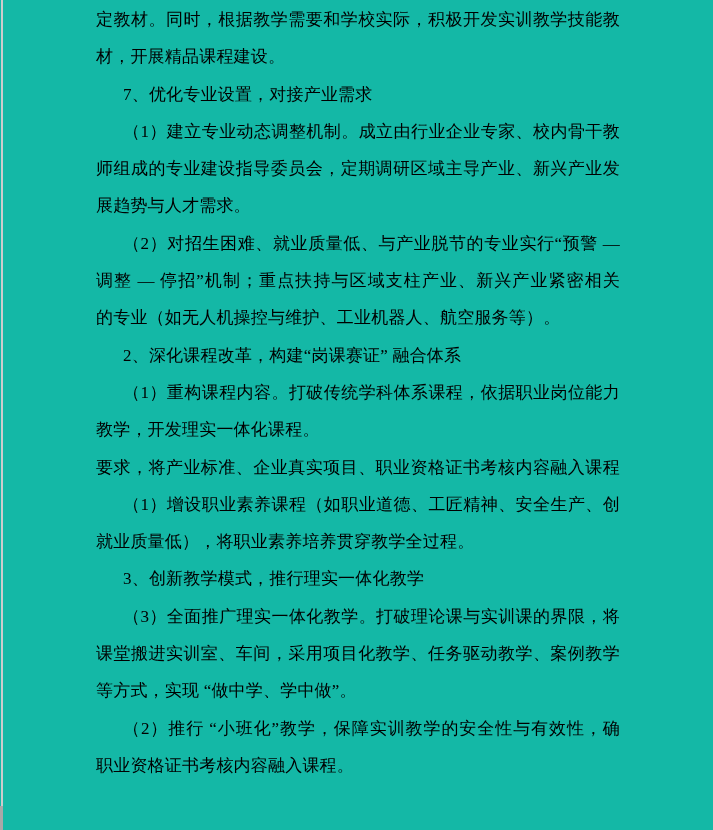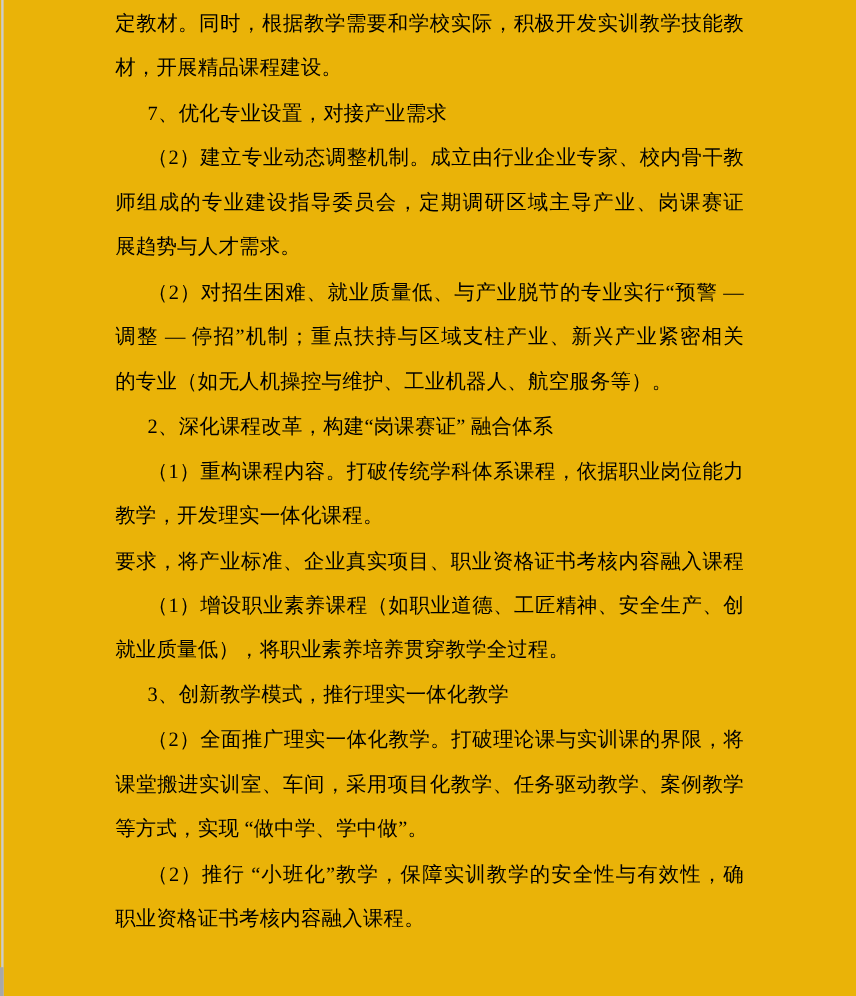--- a/index.html
+++ b/index.html
@@ -48,39 +48,39 @@
     text-align-last: justify;
     text-justify: inter-character;
   }
   .line.indent {
     padding-left: 27px;
   }
 </style>
 </head>
 <body style="background: rgb(255, 255, 255);">
 
-<div class="page" style="background: #eab308;">
+<div class="page" style="background: #14b8a6;">
   <div class="left-edge" style="background: rgb(204, 204, 204);"></div>
   <div class="left-edge-bottom" style="background: rgb(168, 168, 168);"></div>
   <div class="text-block" style="color: rgb(0, 0, 0);">
       <div class="line justify">定教材。同时，根据教学需要和学校实际，积极开发实训教学技能教</div>
       <div class="line">材，开展精品课程建设。</div>
       <div class="line indent">7、优化专业设置，对接产业需求</div>
-      <div class="line indent justify">（2）建立专业动态调整机制。成立由行业企业专家、校内骨干教</div>
-      <div class="line justify">师组成的专业建设指导委员会，定期调研区域主导产业、岗课赛证</div>
+      <div class="line indent justify">（1）建立专业动态调整机制。成立由行业企业专家、校内骨干教</div>
+      <div class="line justify">师组成的专业建设指导委员会，定期调研区域主导产业、新兴产业发</div>
       <div class="line">展趋势与人才需求。</div>
       <div class="line indent justify">（2）对招生困难、就业质量低、与产业脱节的专业实行“预警 —</div>
       <div class="line justify">调整 — 停招”机制；重点扶持与区域支柱产业、新兴产业紧密相关</div>
       <div class="line">的专业（如无人机操控与维护、工业机器人、航空服务等）。</div>
       <div class="line indent">2、深化课程改革，构建“岗课赛证” 融合体系</div>
       <div class="line indent justify">（1）重构课程内容。打破传统学科体系课程，依据职业岗位能力</div>
       <div class="line">教学，开发理实一体化课程。</div>
       <div class="line justify">要求，将产业标准、企业真实项目、职业资格证书考核内容融入课程</div>
       <div class="line indent justify">（1）增设职业素养课程（如职业道德、工匠精神、安全生产、创</div>
       <div class="line">就业质量低），将职业素养培养贯穿教学全过程。</div>
       <div class="line indent">3、创新教学模式，推行理实一体化教学</div>
-      <div class="line indent justify">（2）全面推广理实一体化教学。打破理论课与实训课的界限，将</div>
+      <div class="line indent justify">（3）全面推广理实一体化教学。打破理论课与实训课的界限，将</div>
       <div class="line justify">课堂搬进实训室、车间，采用项目化教学、任务驱动教学、案例教学</div>
       <div class="line">等方式，实现 “做中学、学中做”。</div>
       <div class="line indent justify">（2）推行 “小班化”教学，保障实训教学的安全性与有效性，确</div>
       <div class="line">职业资格证书考核内容融入课程。</div>
     </div>
 </div>
 
 </body></html>

